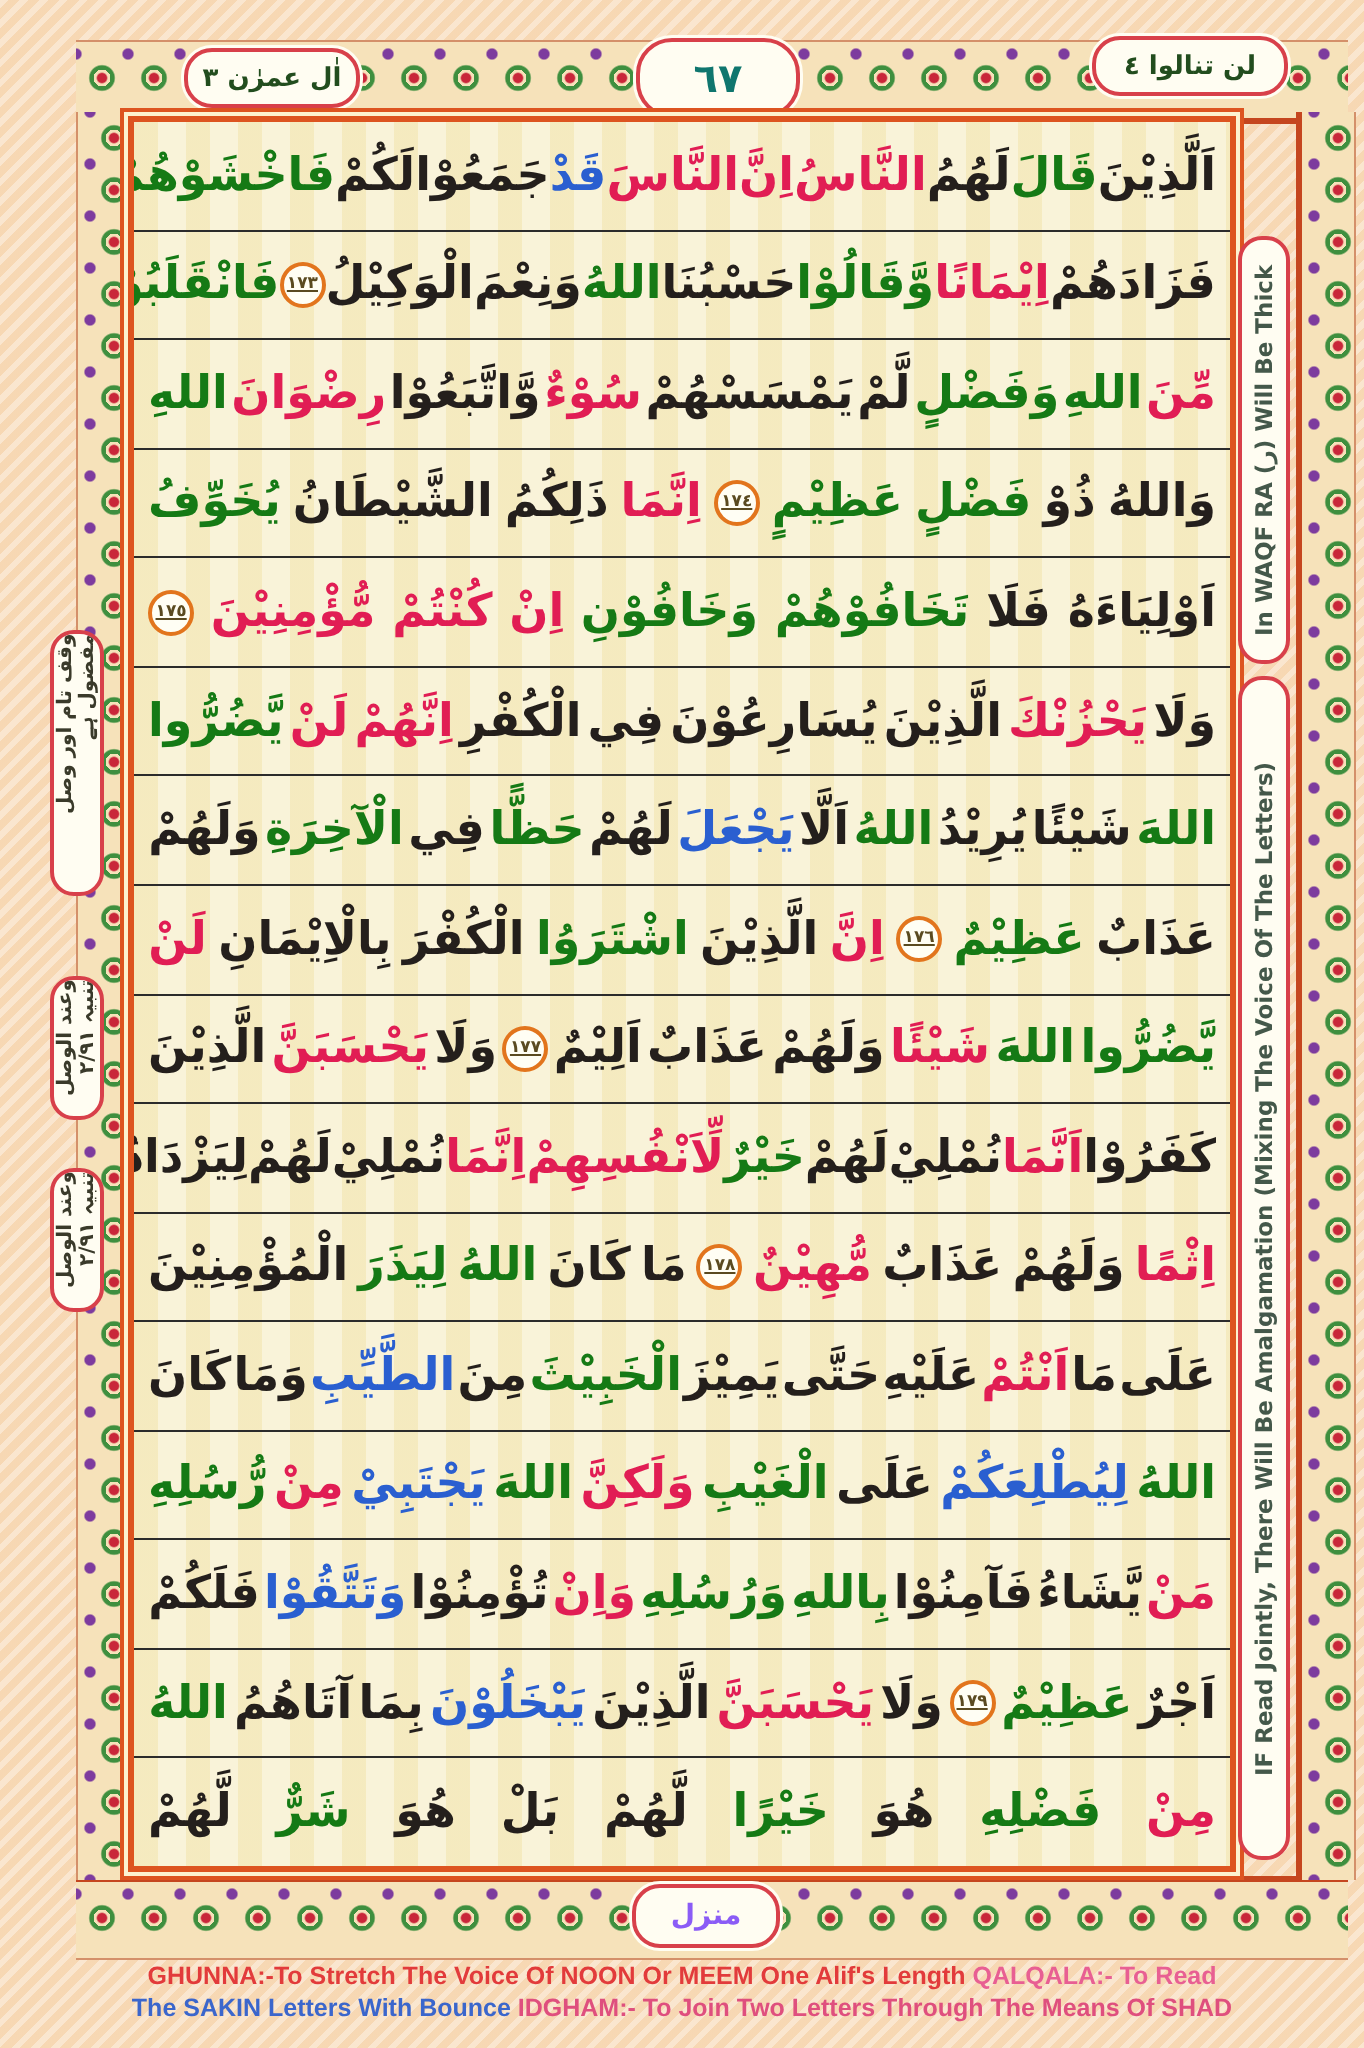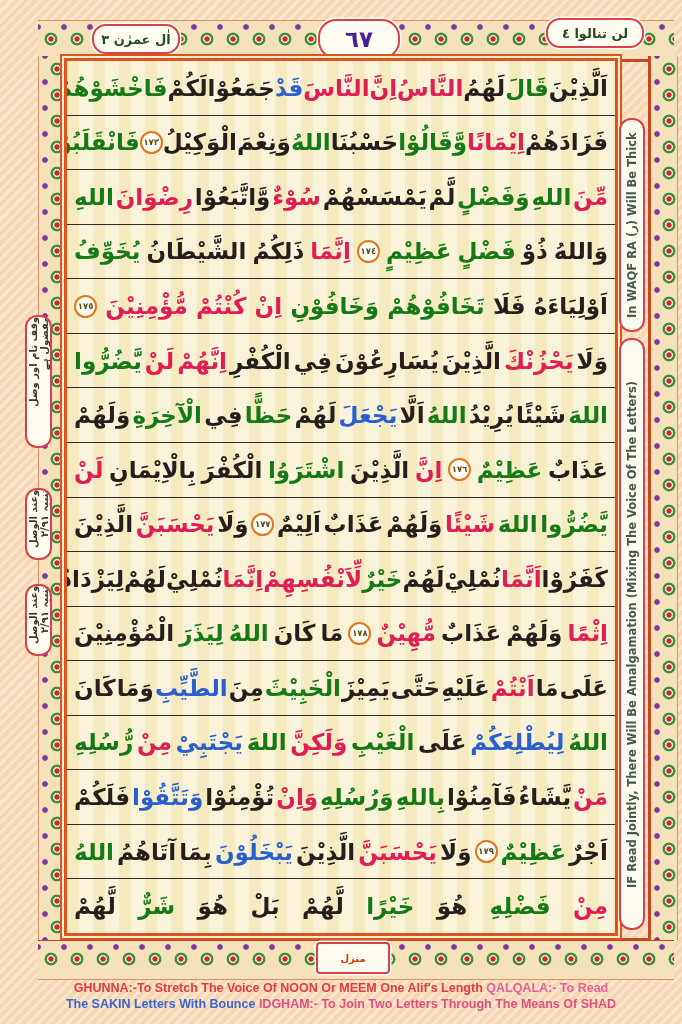--- a/index.html
+++ b/index.html
@@ -27,23 +27,23 @@
   .orn-left{left:38px;top:56px;width:26px;height:884px;border-right:3px solid #c5461f;border-left:1px solid #d4906a;background-size:36px 26px;background-position:0 0,0 0,-12px 13px;}
   .orn-right{left:648px;top:56px;width:26px;height:884px;border-left:3px solid #c5461f;border-right:1px solid #d4906a;background-size:36px 26px;background-position:0 0,0 0,-12px 13px;}
   
   .cartouche{
     position:absolute;display:flex;align-items:center;justify-content:center;
     background:#fffdf2;border:2px solid #d8404a;border-radius:14px;
     box-shadow:0 0 0 1.5px #fffdf2;
     font-weight:bold;direction:rtl;
   }
   .cart-surah{left:92px;top:24px;width:84px;height:26px;font-size:13px;color:#224d1e;}
-  .cart-page{left:318px;top:19px;width:78px;height:36px;font-size:23px;color:#4c1d95;border-radius:18px;}
+  .cart-page{left:318px;top:19px;width:78px;height:36px;font-size:20px;color:#0f766e;border-radius:18px;}
   .cart-juz{left:546px;top:18px;width:94px;height:26px;font-size:13px;color:#224d1e;justify-content:center;}
-  .cart-manzil{left:316px;top:942px;width:70px;height:28px;font-size:10px;color:#c2410c;border-radius:4px;}
+  .cart-manzil{left:316px;top:942px;width:70px;height:28px;font-size:14px;color:#8b5cf6;border-radius:14px;}
   
   .panel{
     position:absolute;left:64px;top:58px;width:554px;height:878px;
     box-sizing:border-box;border:3px solid #dd5420;
     box-shadow:0 0 0 2px #fdf2d0, 0 0 0 4px #dd5420;
     background:
       repeating-linear-gradient(90deg, rgba(238,220,150,.38) 0 12px, rgba(255,255,255,0) 12px 26px),
       #f9f3d9;
     display:flex;flex-direction:column;
   }
@@ -51,21 +51,21 @@
     flex:1;display:flex;direction:rtl;align-items:center;justify-content:space-between;
     padding:0 7px;border-bottom:1px solid #2b2b2b;overflow:hidden;
     font-size:23px;font-weight:bold;line-height:1.05;white-space:nowrap;
   }
   .qline:last-child{border-bottom:none;}
   .qline span{white-space:nowrap;}
   .c-k{color:#241f1c;} .c-g{color:#157a15;} .c-r{color:#e11d54;} .c-b{color:#2a5fd0;}
   .aya{
     display:inline-flex;align-items:center;justify-content:center;flex:0 0 auto;
     width:19px;height:19px;border:2px solid #e2751d;border-radius:50%;
-    background:#fffef4;color:#5a4a20;font-size:8.5px;font-weight:bold;line-height:1;
+    background:#fffef4;color:#5a4a20;font-size:8.5px;font-weight:bold;line-height:1;text-decoration:underline;
   }
   
   .capsule{
     position:absolute;display:flex;align-items:center;justify-content:center;
     background:#fffdf2;border:2px solid #d8404a;border-radius:12px;
     box-sizing:border-box;font-weight:bold;
     writing-mode:vertical-rl;transform:rotate(180deg);
     overflow:hidden;z-index:3;
   }
   .cap-right-top{left:619px;top:118px;width:26px;height:214px;font-size:11.5px;color:#44584a;}

